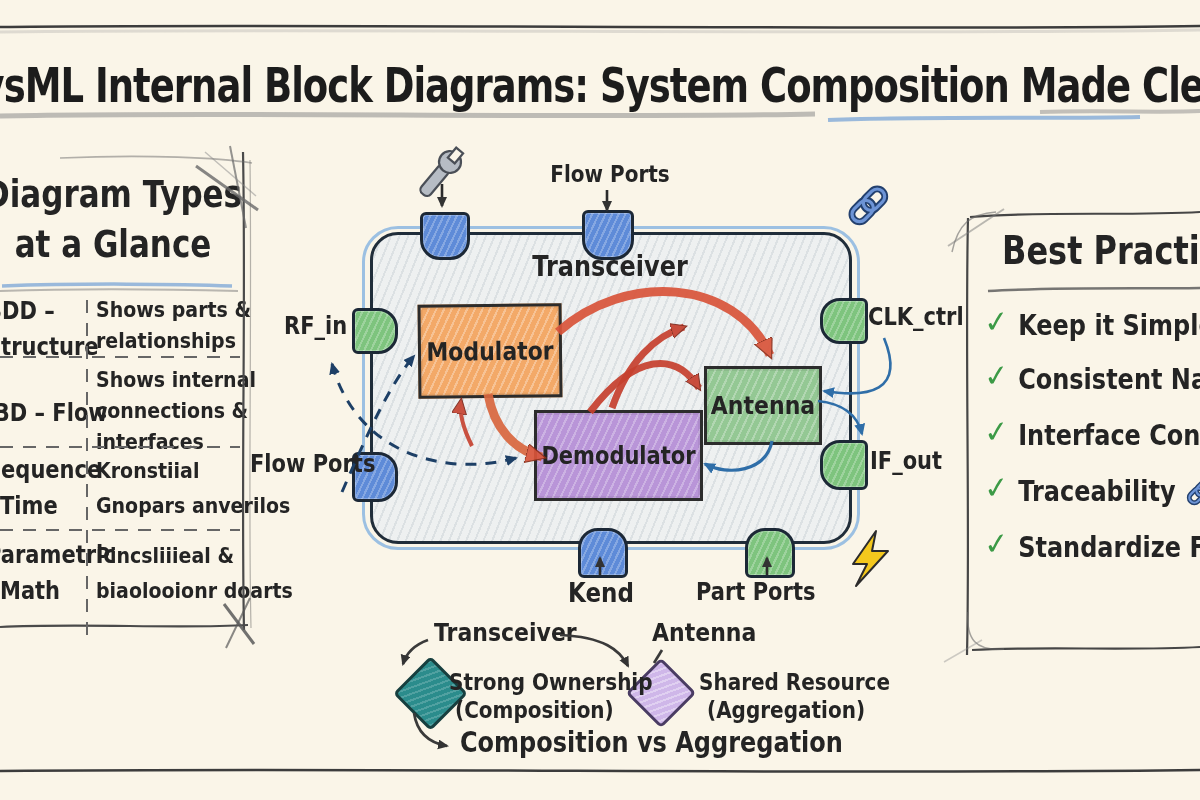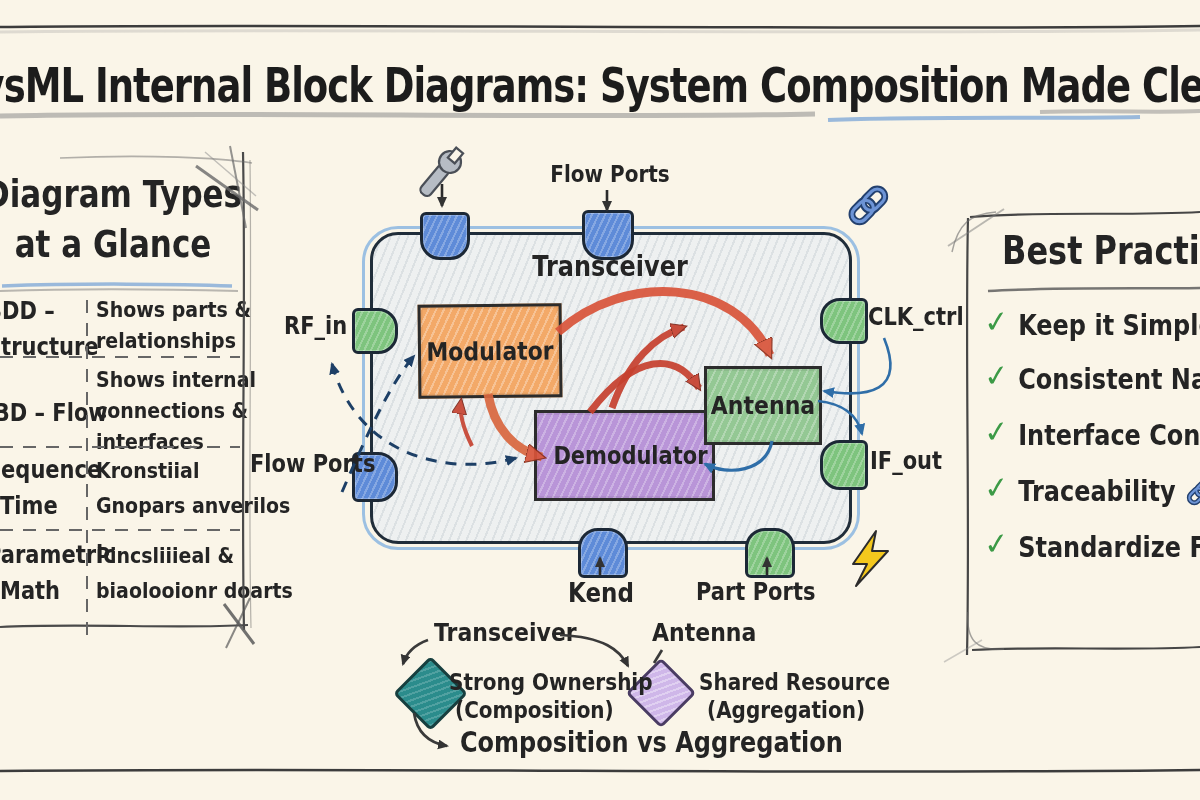--- a/index.html
+++ b/index.html
@@ -23,21 +23,21 @@
   
   .outer-shadow{left:362px;top:226px;width:492px;height:318px;border:3px solid #9cc0e2;border-radius:36px;}
   .outer-block{left:370px;top:232px;width:476px;height:306px;border:3.5px solid #202d3a;border-radius:28px;
     background:repeating-linear-gradient(112deg,rgba(125,145,165,0.16) 0 2px,rgba(238,241,244,0.30) 2px 8px),#eef0ef;}
   .part{border:3px solid #2c2c2c;display:flex;align-items:center;justify-content:center;
     box-shadow:inset 0 0 0 2px rgba(0,0,0,0.06);}
   .part span{font-weight:700;color:#242424;transform:scaleY(1.15);white-space:nowrap;}
   .modulator{left:418px;top:304px;width:138px;height:88px;
     background:repeating-linear-gradient(115deg,rgba(255,255,255,0.30) 0 2px,transparent 2px 7px),#f3a968;transform:rotate(-0.6deg);}
   .demodulator{left:534px;top:410px;width:163px;height:85px;
-    background:repeating-linear-gradient(115deg,rgba(255,255,255,0.28) 0 2px,transparent 2px 7px),#b995d8;padding-left:12px;}
+    background:repeating-linear-gradient(115deg,rgba(255,255,255,0.28) 0 2px,transparent 2px 7px),#b995d8;}
   .antenna{left:704px;top:366px;width:112px;height:73px;
     background:repeating-linear-gradient(115deg,rgba(255,255,255,0.28) 0 2px,transparent 2px 7px),#94c894;}
   .modulator span{font-size:22px;} .demodulator span{font-size:21px;} .antenna span{font-size:22px;}
   .block-title{left:505px;top:250px;width:210px;font-size:24px;text-align:center;transform:scaleY(1.2);transform-origin:center top;}
   .port{border:3px solid #1c2836;box-shadow:inset 0 0 0 1px rgba(255,255,255,0.25);}
   .port.blue{background:repeating-linear-gradient(115deg,rgba(255,255,255,0.25) 0 2px,transparent 2px 6px),#5e8bd8;}
   .port.green{background:repeating-linear-gradient(115deg,rgba(255,255,255,0.25) 0 2px,transparent 2px 6px),#7ec47e;}
   .port.ptop{border-radius:6px 6px 20px 20px;}
   .port.pbottom{border-radius:20px 20px 6px 6px;}
   .port.pleft{border-radius:6px 20px 20px 6px;}

